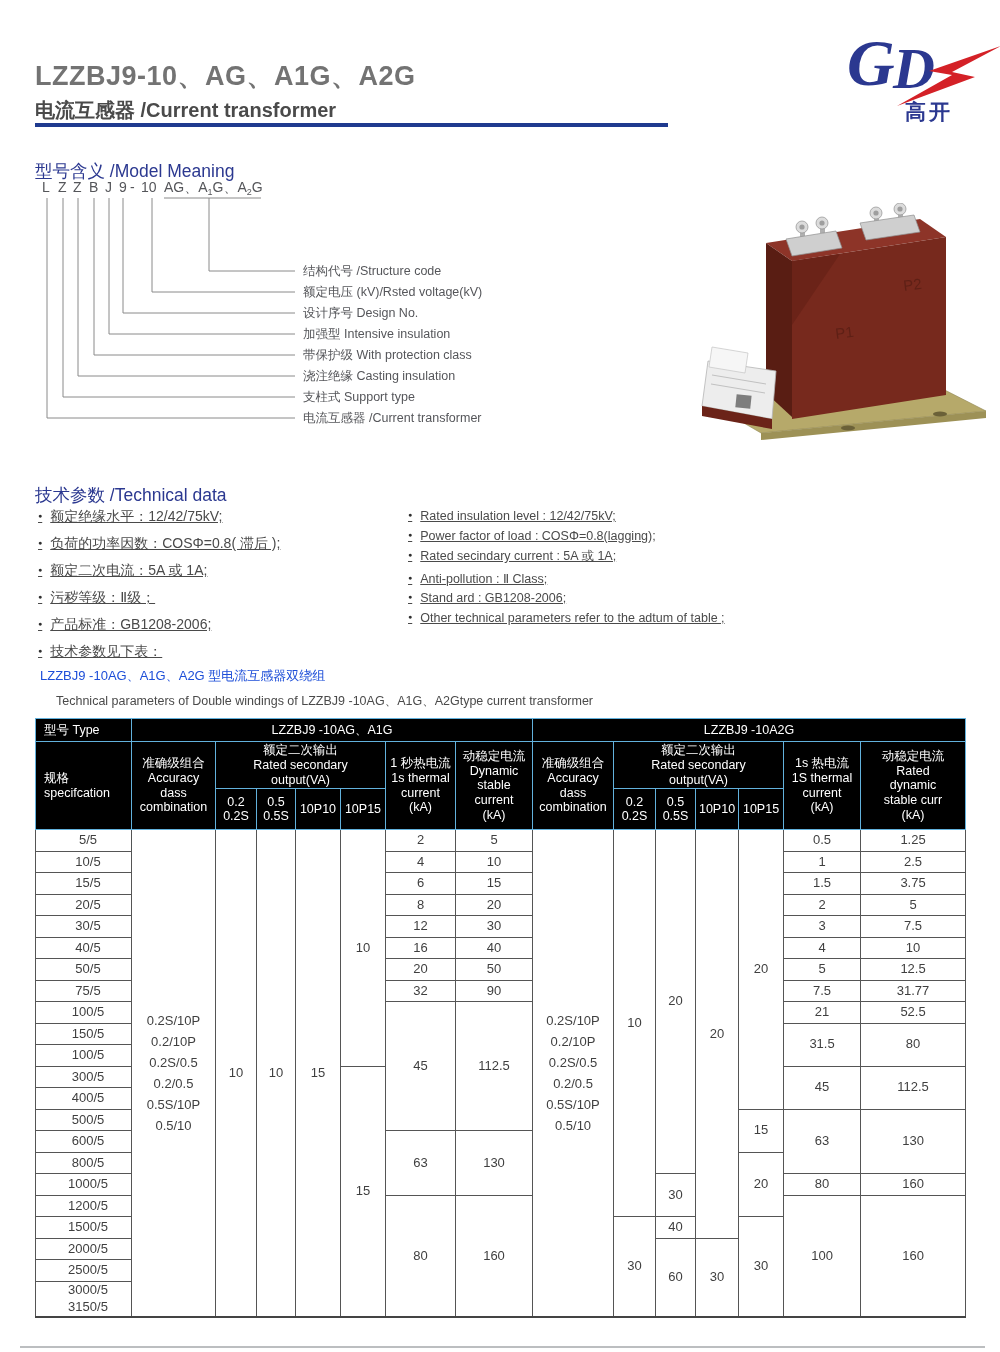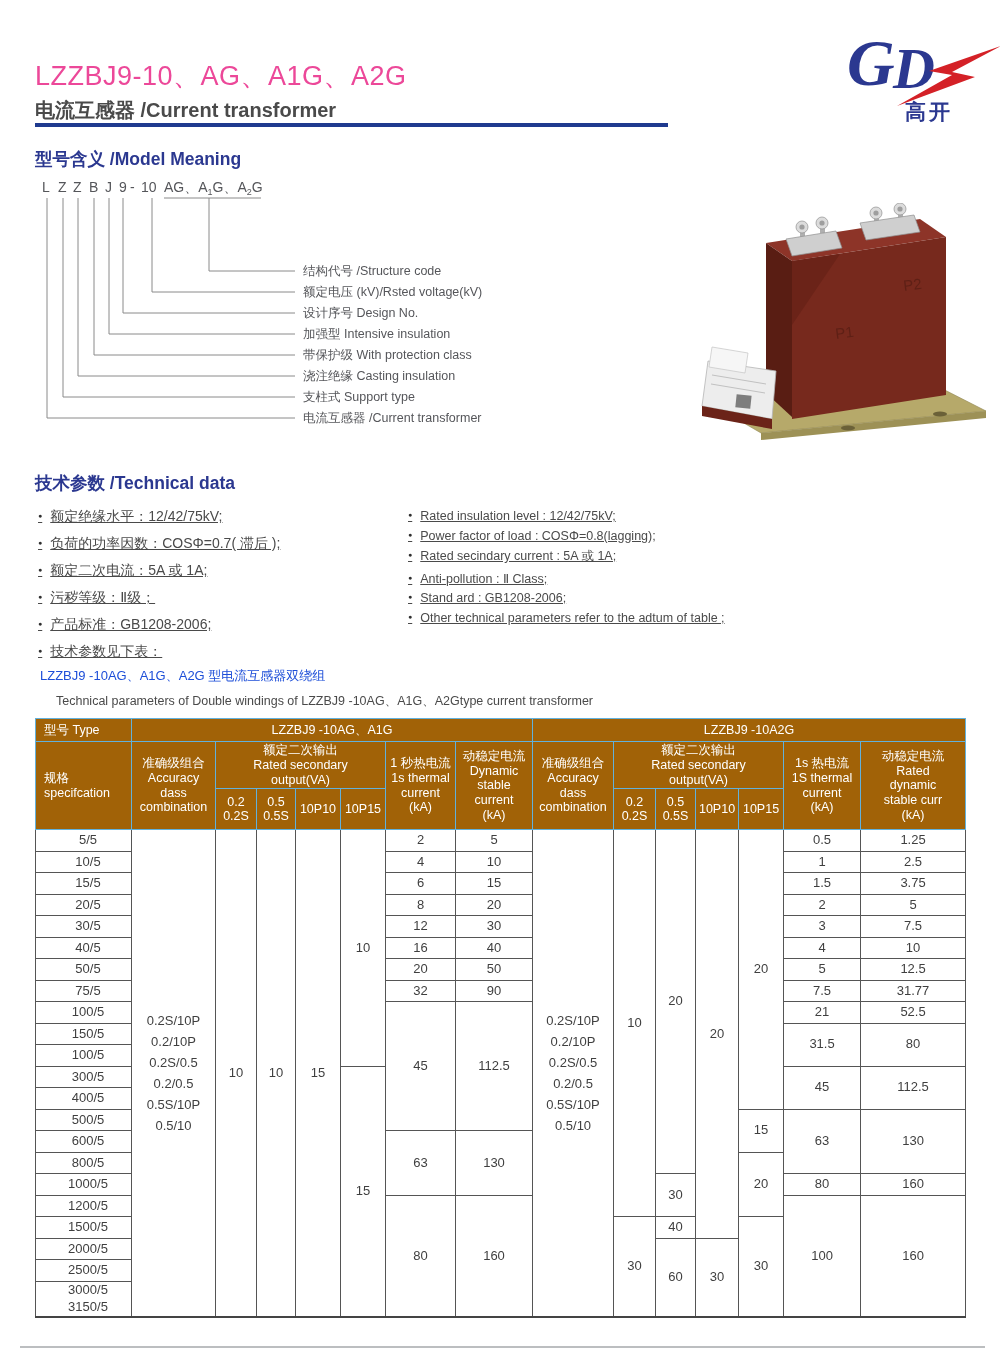--- a/index.html
+++ b/index.html
@@ -1,34 +1,34 @@
 <!DOCTYPE html>
 <html><head>
 <meta charset="utf-8">
 <style>
   html,body{margin:0;padding:0;background:#ffffff;}
   body{width:1000px;height:1352px;position:relative;overflow:hidden;
        font-family:"Liberation Sans","DejaVu Sans",sans-serif;color:#3f3f3f;}
   .abs{position:absolute;}
 
   
-  .page-title{left:35px;top:58px;font-size:27px;font-weight:normal;color:#ec4899;letter-spacing:.5px;}
+  .page-title{left:35px;top:58px;font-size:27px;font-weight:bold;color:#737373;letter-spacing:.5px;}
   .page-subtitle{left:35px;top:97px;font-size:20px;font-weight:bold;color:#4a4a4a;}
   .title-rule{left:35px;top:123px;width:633px;height:4px;background:#1f3a8f;}
 
   
   .logo{left:843px;top:30px;width:155px;height:112px;}
   .logo .lg{position:absolute;left:4px;top:0px;font-family:"Liberation Serif","DejaVu Serif",serif;
             font-style:italic;font-weight:bold;font-size:66px;color:#2b3890;line-height:1;}
   .logo .ld{position:absolute;left:50px;top:10px;font-family:"Liberation Serif","DejaVu Serif",serif;
             font-style:italic;font-weight:bold;font-size:58px;color:#2b3890;line-height:1;}
   .logo .bolt{position:absolute;left:54px;top:16px;}
   .logo .lc{position:absolute;left:62px;top:68px;font-size:21px;font-weight:bold;color:#2b3890;letter-spacing:3px;}
 
-  .sec-heading{font-size:17.5px;font-weight:bold;color:#2b3890;}
+  .sec-heading{font-size:17.5px;font-weight:normal;color:#2b3890;margin-top:12px;}
   .h-model{left:35px;top:147px;}
   .h-tech{left:35px;top:471px;}
 
   .model-svg{left:33px;top:176px;}
   .model-svg text{font-family:"Liberation Sans","DejaVu Sans",sans-serif;fill:#55565a;}
   .model-svg .code{font-size:14px;}
   .model-svg .lbl{font-size:12.5px;}
   .model-svg line,.model-svg polyline{stroke:#8a8a8a;stroke-width:1;fill:none;}
 
   .photo-svg{left:688px;top:203px;}
@@ -40,21 +40,21 @@
   .bullets-cn{left:38px;top:508px;font-size:14px;color:#4a4a4a;}
   .bullets-cn li{margin-bottom:9px;}
   .bullets-en{left:408px;top:509px;font-size:12.5px;color:#4a4a4a;}
   .bullets-en li{margin-bottom:5.5px;}
 
   .cap-cn{left:40px;top:667px;font-size:13px;color:#1d4ed8;}
   .cap-en{left:56px;top:693px;font-size:12.5px;color:#4a4a4a;}
 
   
   .ptable{left:35px;top:718px;border-collapse:collapse;table-layout:fixed;width:930px;}
-  .ptable th{background:#a16207;color:#ffffff;font-weight:normal;font-size:12.5px;line-height:1.18;
+  .ptable th{background:#000000;color:#ffffff;font-weight:normal;font-size:12.5px;line-height:1.18;
              border:1px solid #62b1dc;text-align:center;vertical-align:middle;white-space:pre-line;padding:1px 0;}
   .ptable th.al{text-align:left;padding-left:8px;}
   .ptable thead tr.ra{height:23px;} .ptable thead tr.rb{height:47px;} .ptable thead tr.rc{height:41px;}
   .ptable tbody tr{height:21.5px;}
   .ptable tbody tr.last{height:36px;}
   .ptable td{border:1px solid #555;font-size:13px;color:#3f3f3f;text-align:center;
              vertical-align:middle;white-space:pre-line;padding:0;background:#fff;line-height:1.3;}
   .ptable td.al{text-align:center;padding-left:9px;}
   .ptable td.acc{line-height:1.62;}
   .ptable{border:1px solid #444;border-bottom:2px solid #444;}
@@ -142,21 +142,21 @@
     <rect x="48" y="192" width="15" height="13" fill="#7d7d7d" transform="rotate(6 55 198)"></rect>
     <line x1="24" y1="172" x2="78" y2="181" stroke="#c0c0c0"></line>
       <line x1="23" y1="181" x2="77" y2="190" stroke="#c0c0c0"></line>
   </g>
   <polygon points="14,203 84,216 84,226 14,213" fill="#6b2318"></polygon>
 </svg>
 
 <div class="abs sec-heading h-tech">技术参数 /Technical data</div>
 <ul class="abs bullets bullets-cn">
     <li>额定绝缘水平：12/42/75kV;</li>
-    <li>负荷的功率因数：COSΦ=0.7( 滞后 );</li>
+    <li>负荷的功率因数：COSΦ=0.8( 滞后 );</li>
     <li>额定二次电流：5A 或 1A;</li>
     <li>污秽等级：Ⅱ级；</li>
     <li>产品标准：GB1208-2006;</li>
     <li>技术参数见下表：</li>
   </ul>
 <ul class="abs bullets bullets-en">
     <li>Rated insulation level : 12/42/75kV;</li>
     <li>Power factor of load : COSΦ=0.8(lagging);</li>
     <li>Rated secindary current : 5A 或 1A;</li>
     <li>Anti-pollution : Ⅱ Class;</li>

